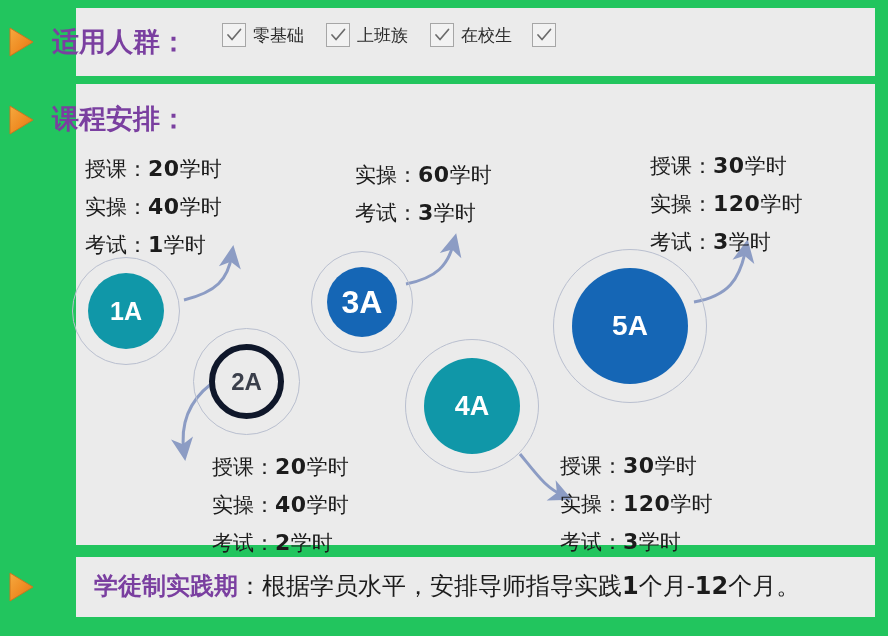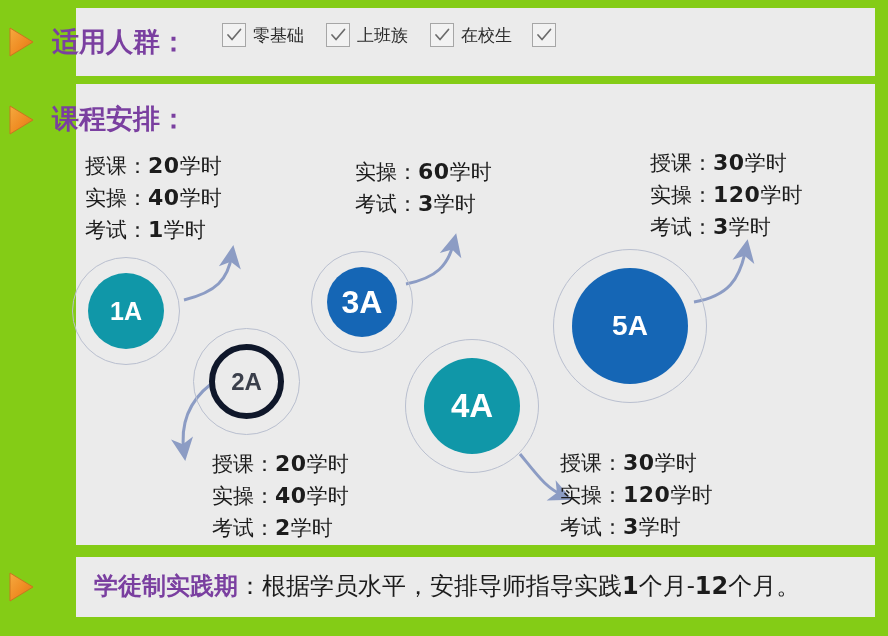--- a/index.html
+++ b/index.html
@@ -13,21 +13,21 @@
     font-family: "Liberation Sans", "DejaVu Sans", sans-serif;
     overflow: hidden;
     position: relative;
   }
 
   .page {
     position: absolute;
     left: 0; top: 0;
     width: 888px;
     height: 636px;
-    background: #84cc16;
+    background: #22c55e;
   }
   .tri-wrap {
     position: absolute;
     width: 30px;
     height: 32px;
   }
   .tri-wrap svg { display: block; }
 
   .panel {
     position: absolute;
@@ -113,21 +113,21 @@
     pointer-events: none;
   }
   #diagram svg { position:absolute; left:0; top:0; }
 
   
   .info-block {
     position: absolute;
     font-family: "DejaVu Serif", "Liberation Serif", serif;
     font-size: 21px;
     color: #1c1c1c;
-    line-height: 32px;
+    line-height: 38px;
     white-space: nowrap;
   }
   .info-line { display: block; }
   .info-num {
     font-family: "DejaVu Sans", "Liberation Sans", sans-serif;
     font-weight: bold;
     font-size: 22px;
     letter-spacing: 0.5px;
   }
 
@@ -159,21 +159,21 @@
   #node1 { left: 88px;  top: 273px; width: 76px;  height: 76px;  background:#1097a8; font-size:25px; }
   #ring1 { left: 72px;  top: 257px; width: 108px; height: 108px; }
 
   #node2 { left: 209px; top: 344px; width: 75px;  height: 75px;  background:#ebebeb;
            border: 6px solid #0f172a; color:#3a3f4b; font-size:24px; }
   #ring2 { left: 193px; top: 328px; width: 107px; height: 107px; }
 
   #node3 { left: 327px; top: 267px; width: 70px;  height: 70px;  background:#1566b5; font-size:32px; }
   #ring3 { left: 311px; top: 251px; width: 102px; height: 102px; }
 
-  #node4 { left: 424px; top: 358px; width: 96px;  height: 96px;  background:#1097a8; font-size:33px; }
+  #node4 { left: 424px; top: 358px; width: 96px;  height: 96px;  background:#1097a8; font-size:27px; }
   #ring4 { left: 405px; top: 339px; width: 134px; height: 134px; }
 
   #node5 { left: 572px; top: 268px; width: 116px; height: 116px; background:#1566b5; font-size:28px; }
   #ring5 { left: 553px; top: 249px; width: 154px; height: 154px; }
 
   
   #bot-panel {
     left: 76px;
     top: 557px;
     width: 799px;

